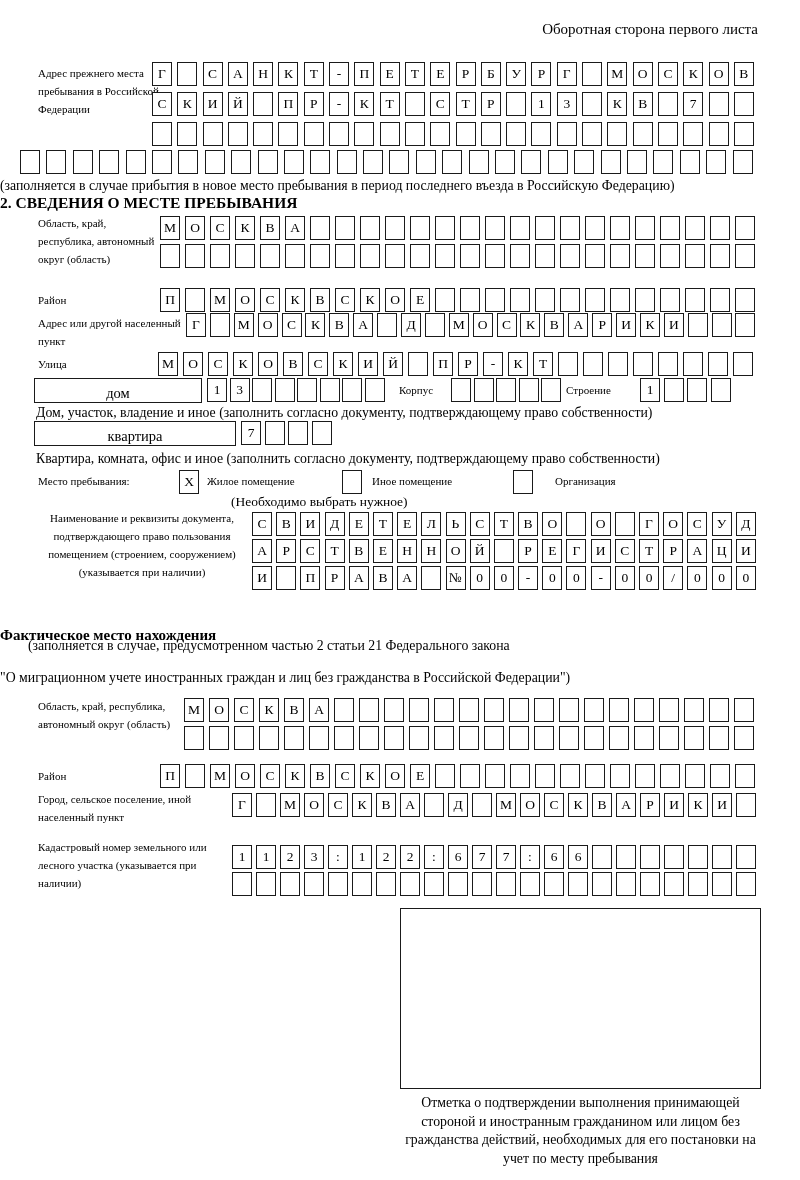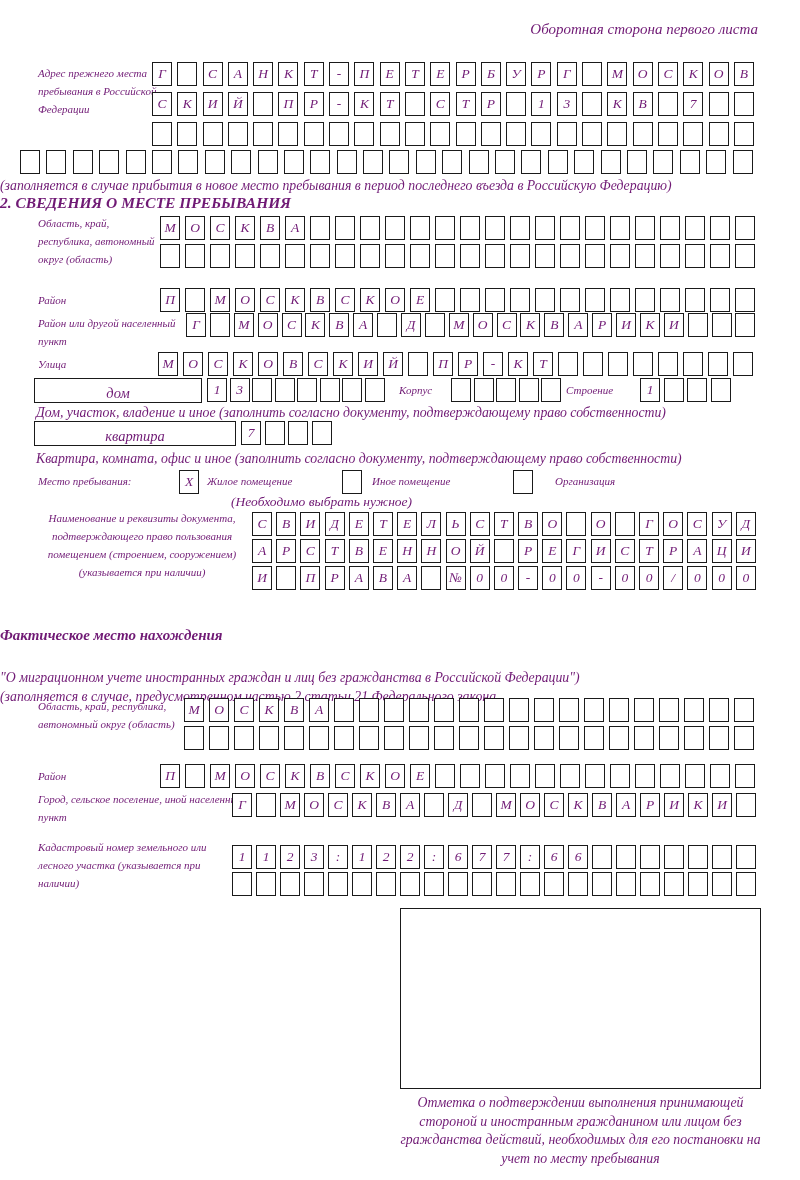--- a/index.html
+++ b/index.html
@@ -1,17 +1,17 @@
 <!DOCTYPE html>
 <html><head>
 <meta charset="utf-8">
 <style>
   html,body{margin:0;padding:0;background:#fff;}
   #page{position:relative;width:800px;height:1180px;background:#fff;overflow:hidden;
-        font-family:"Liberation Serif",serif;color:#701a75;font-style:italic;}
+        font-family:"Liberation Serif",serif;color:#000000;}
   .abs{position:absolute;}
   .lbl{font-size:11px;line-height:18px;}
   .cap{font-size:13.8px;line-height:17px;}
   .small{font-size:13.5px;}
   .title{font-size:15.5px;font-weight:bold;}
   .center{left:0;right:0;text-align:left;}
   .cellrow{display:flex;}
   .cell{flex:none;box-sizing:border-box;width:20px;height:24px;border:1.6px solid #1a1a1a;
         background:#fff;display:flex;align-items:center;justify-content:center;
         font-size:13.5px;font-family:"Liberation Serif",serif;}
@@ -214,21 +214,21 @@
       <div class="cell"></div>
       <div class="cell"></div>
       <div class="cell"></div>
       <div class="cell"></div>
       <div class="cell"></div>
       <div class="cell"></div>
       <div class="cell"></div>
       <div class="cell"></div>
     </div>
 
-  <div class="abs lbl" style="left:38px;top:314px;width:150px;">Район или другой населенный пункт</div>
+  <div class="abs lbl" style="left:38px;top:314px;width:150px;">Адрес или другой населенный пункт</div>
   <div class="abs cellrow" style="left:186px;top:313px;column-gap:3.9px;">
       <div class="cell">Г</div>
       <div class="cell"></div>
       <div class="cell">М</div>
       <div class="cell">О</div>
       <div class="cell">С</div>
       <div class="cell">К</div>
       <div class="cell">В</div>
       <div class="cell">А</div>
       <div class="cell"></div>
@@ -398,21 +398,21 @@
       <div class="cell">-</div>
       <div class="cell">0</div>
       <div class="cell">0</div>
       <div class="cell">/</div>
       <div class="cell">0</div>
       <div class="cell">0</div>
       <div class="cell">0</div>
     </div>
 
   <div class="abs title center" style="top:627px;font-size:15px;">Фактическое место нахождения</div>
-  <div class="abs cap center" style="top:688px;">(заполняется в случае, предусмотренном частью 2 статьи 21 Федерального закона</div>
+  <div class="abs cap center" style="top:637px;margin-left:28px;">(заполняется в случае, предусмотренном частью 2 статьи 21 Федерального закона</div>
   <div class="abs cap center" style="top:669px;">"О миграционном учете иностранных граждан и лиц без гражданства в Российской Федерации")</div>
 
   <div class="abs lbl" style="left:38px;top:697px;width:152px;">Область, край, республика, автономный округ (область)</div>
   <div class="abs cellrow" style="left:184px;top:698px;column-gap:5px;">
       <div class="cell">М</div>
       <div class="cell">О</div>
       <div class="cell">С</div>
       <div class="cell">К</div>
       <div class="cell">В</div>
       <div class="cell">А</div>

